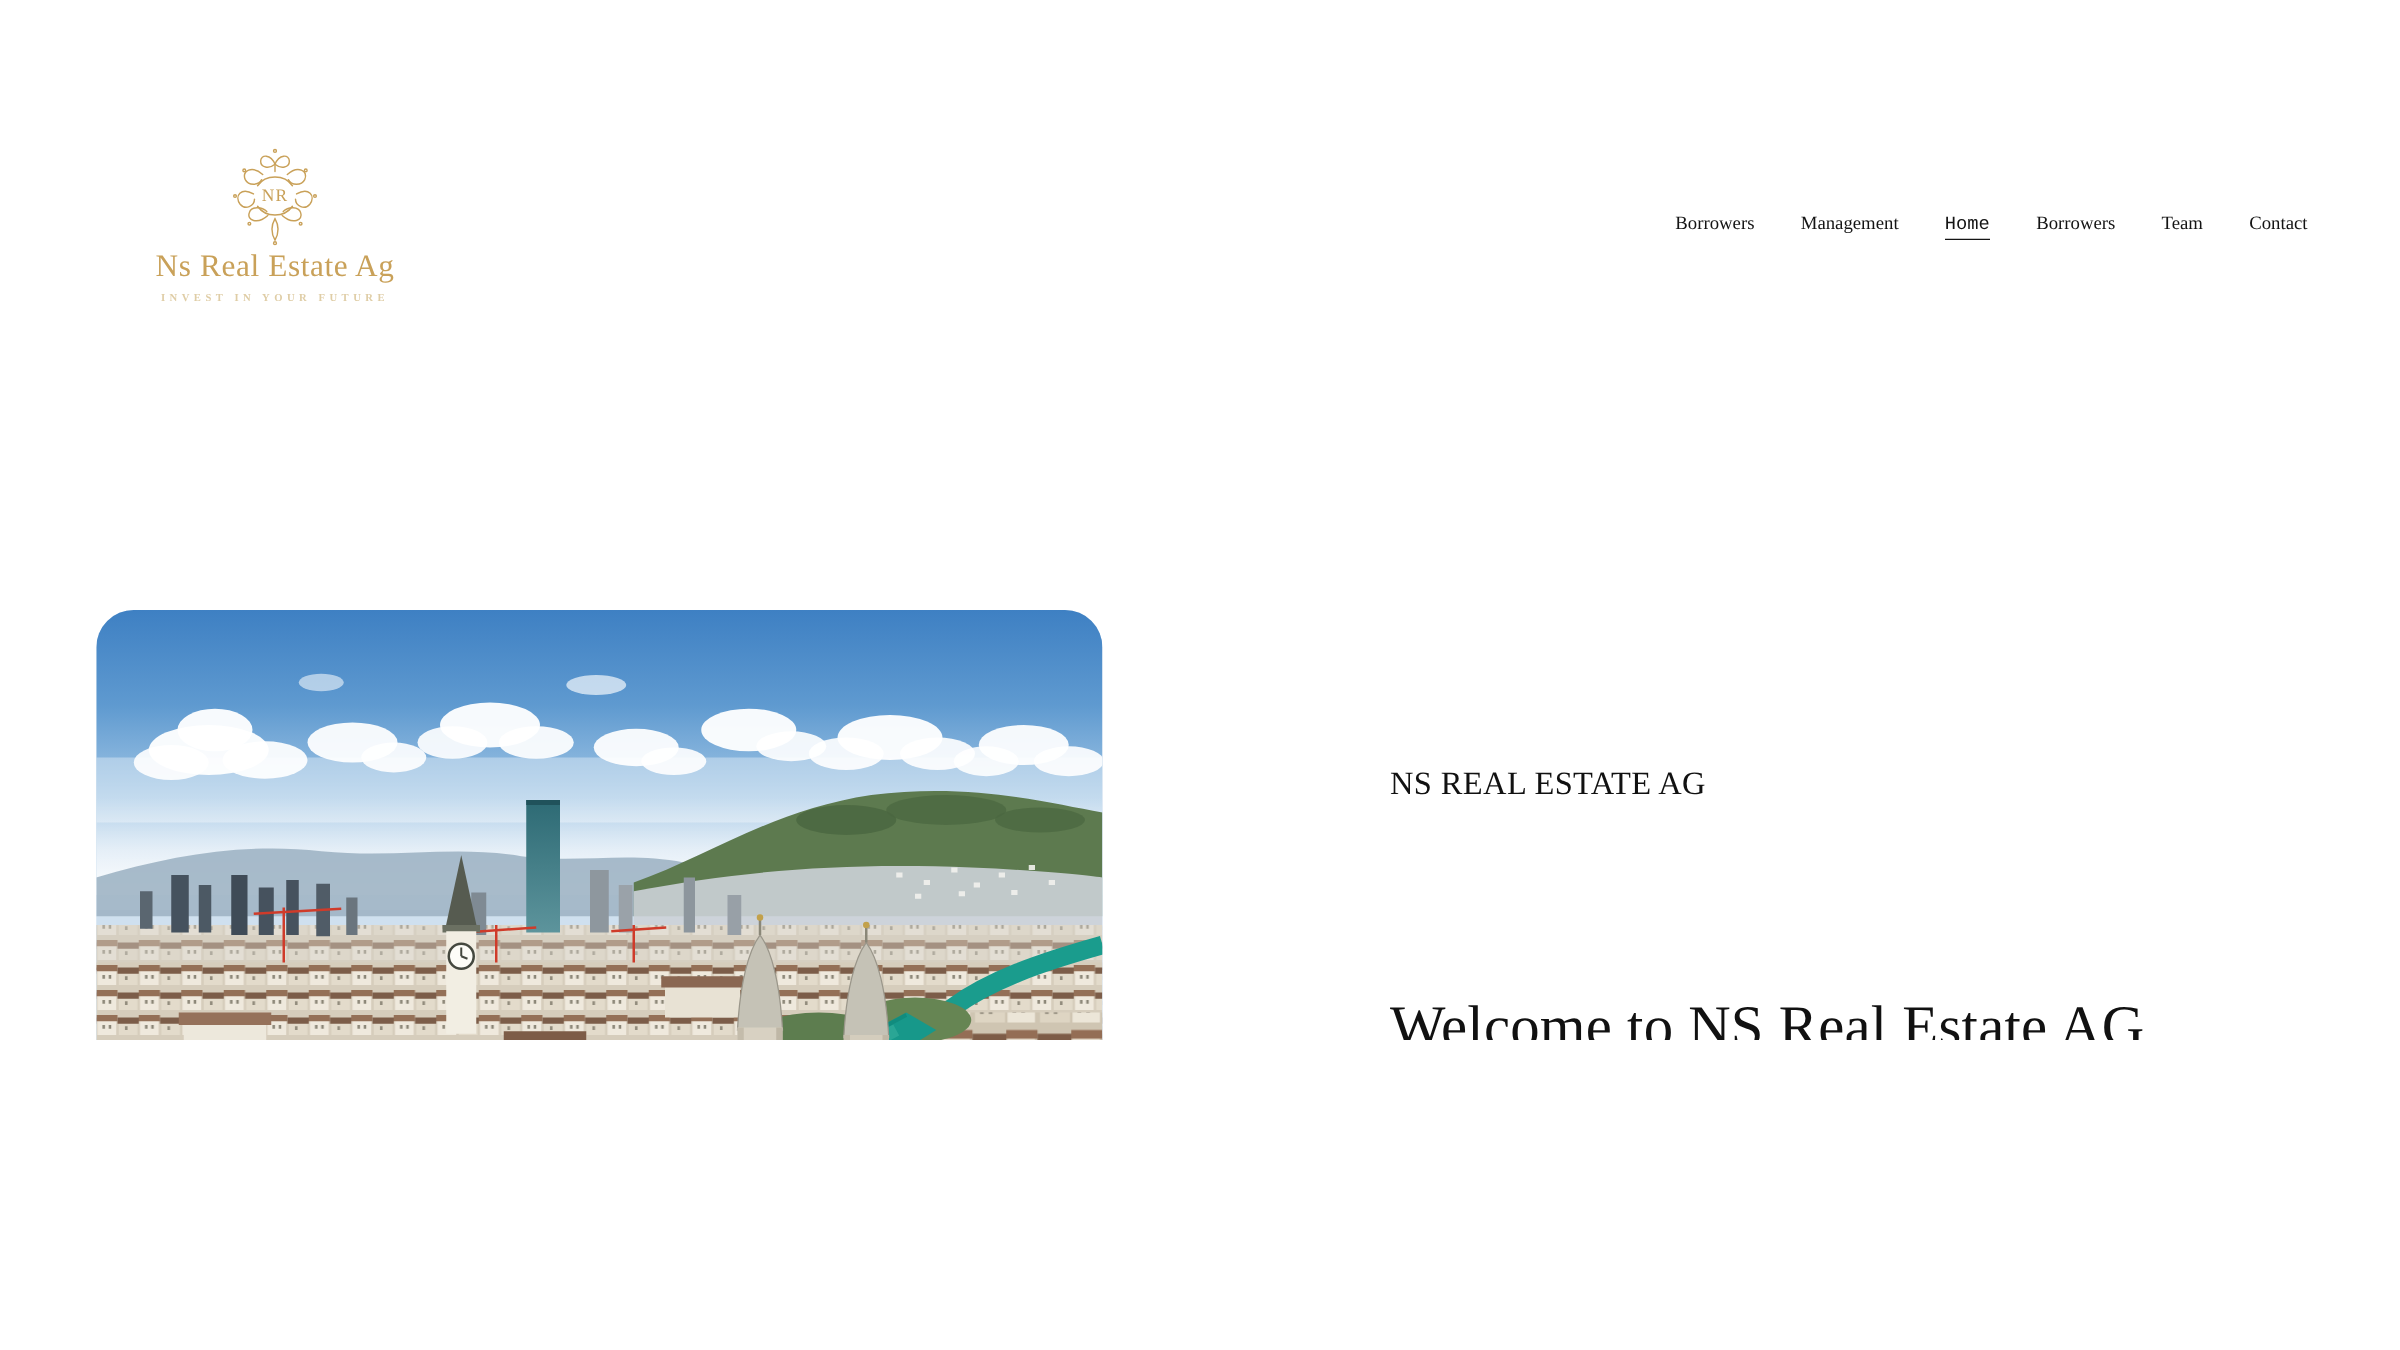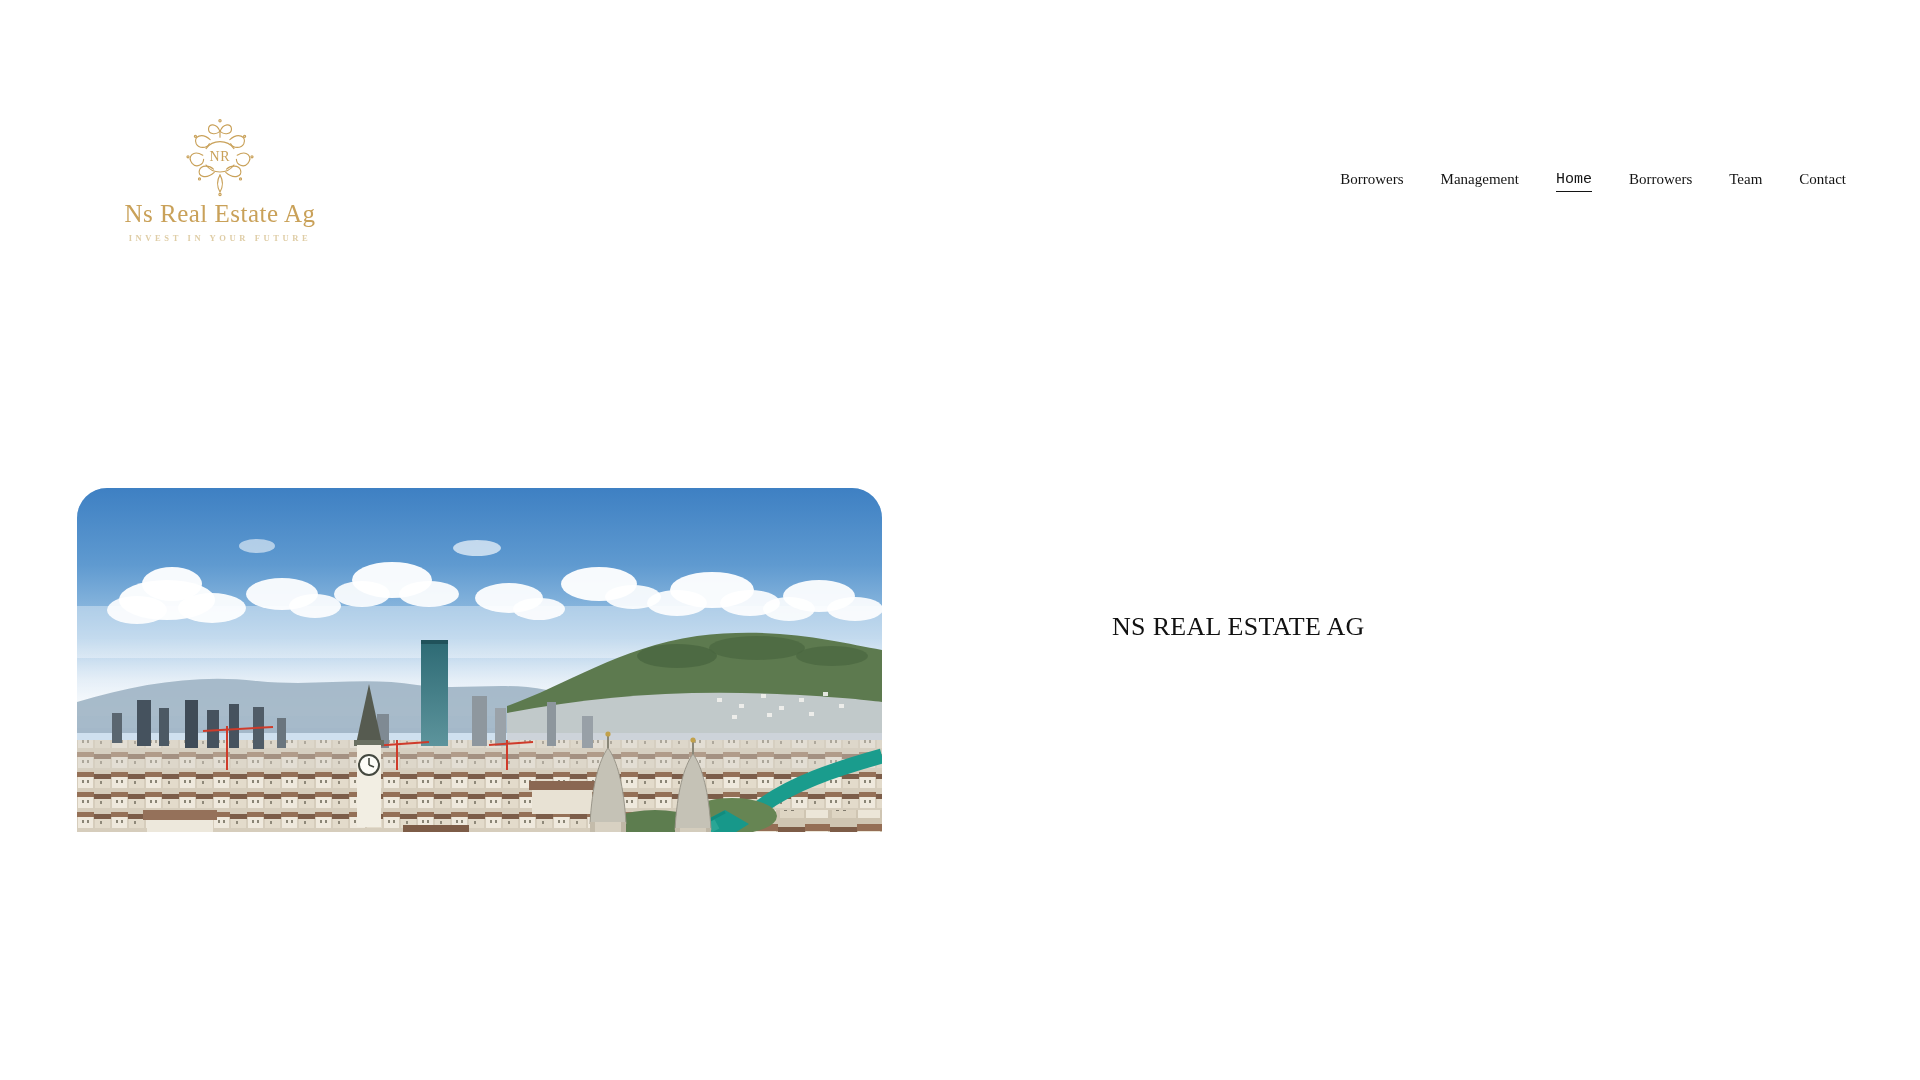--- a/index.html
+++ b/index.html
@@ -311,16 +311,17 @@
           <ellipse cx="20" cy="644" rx="50" ry="46" fill="#4e6b42"></ellipse>
           <ellipse cx="586" cy="502" rx="26" ry="40" fill="#51724a"></ellipse>
           <ellipse cx="768" cy="556" rx="30" ry="42" fill="#48663e"></ellipse>
           <ellipse cx="801" cy="612" rx="28" ry="36" fill="#52714a"></ellipse>
         </g>
       </svg>
     </div>
 
     <div class="hero-text">
       <h4 class="hero-eyebrow">NS REAL ESTATE AG</h4>
+      <h1 class="hero-heading">Welcome to NS Real Estate AG</h1>
     </div>
   </section>
 
 </div>
 
 </body></html>

